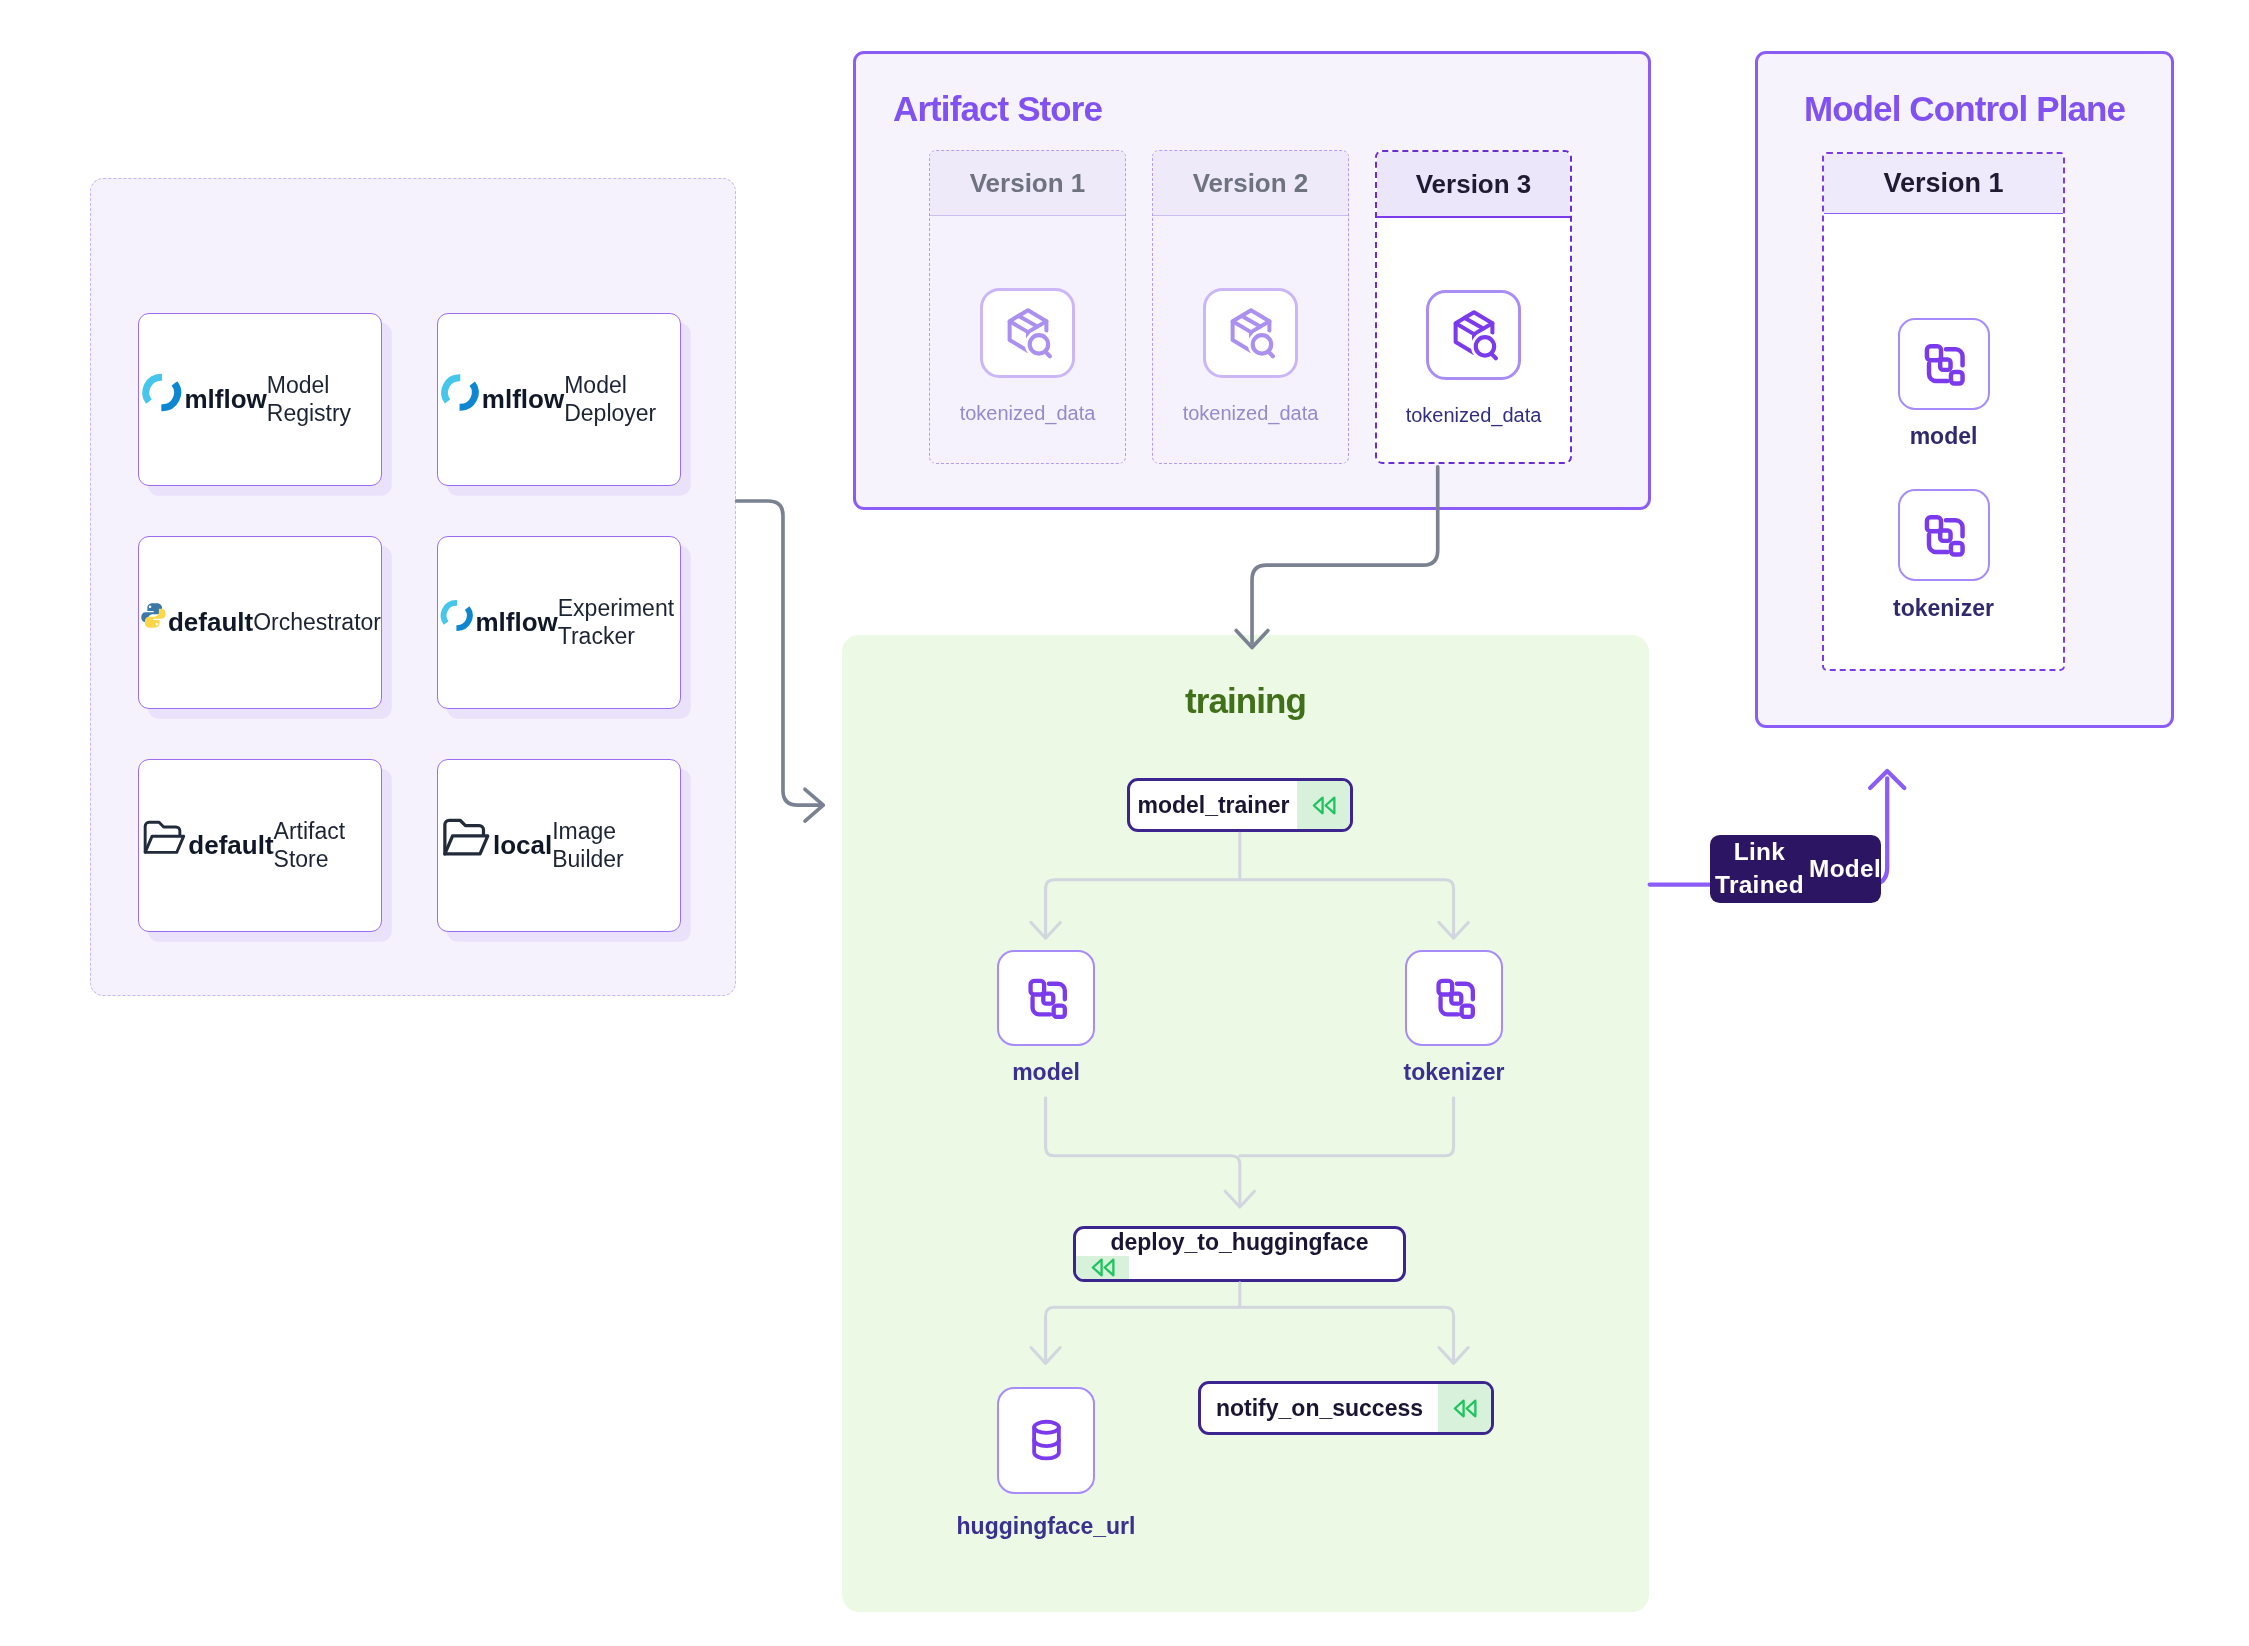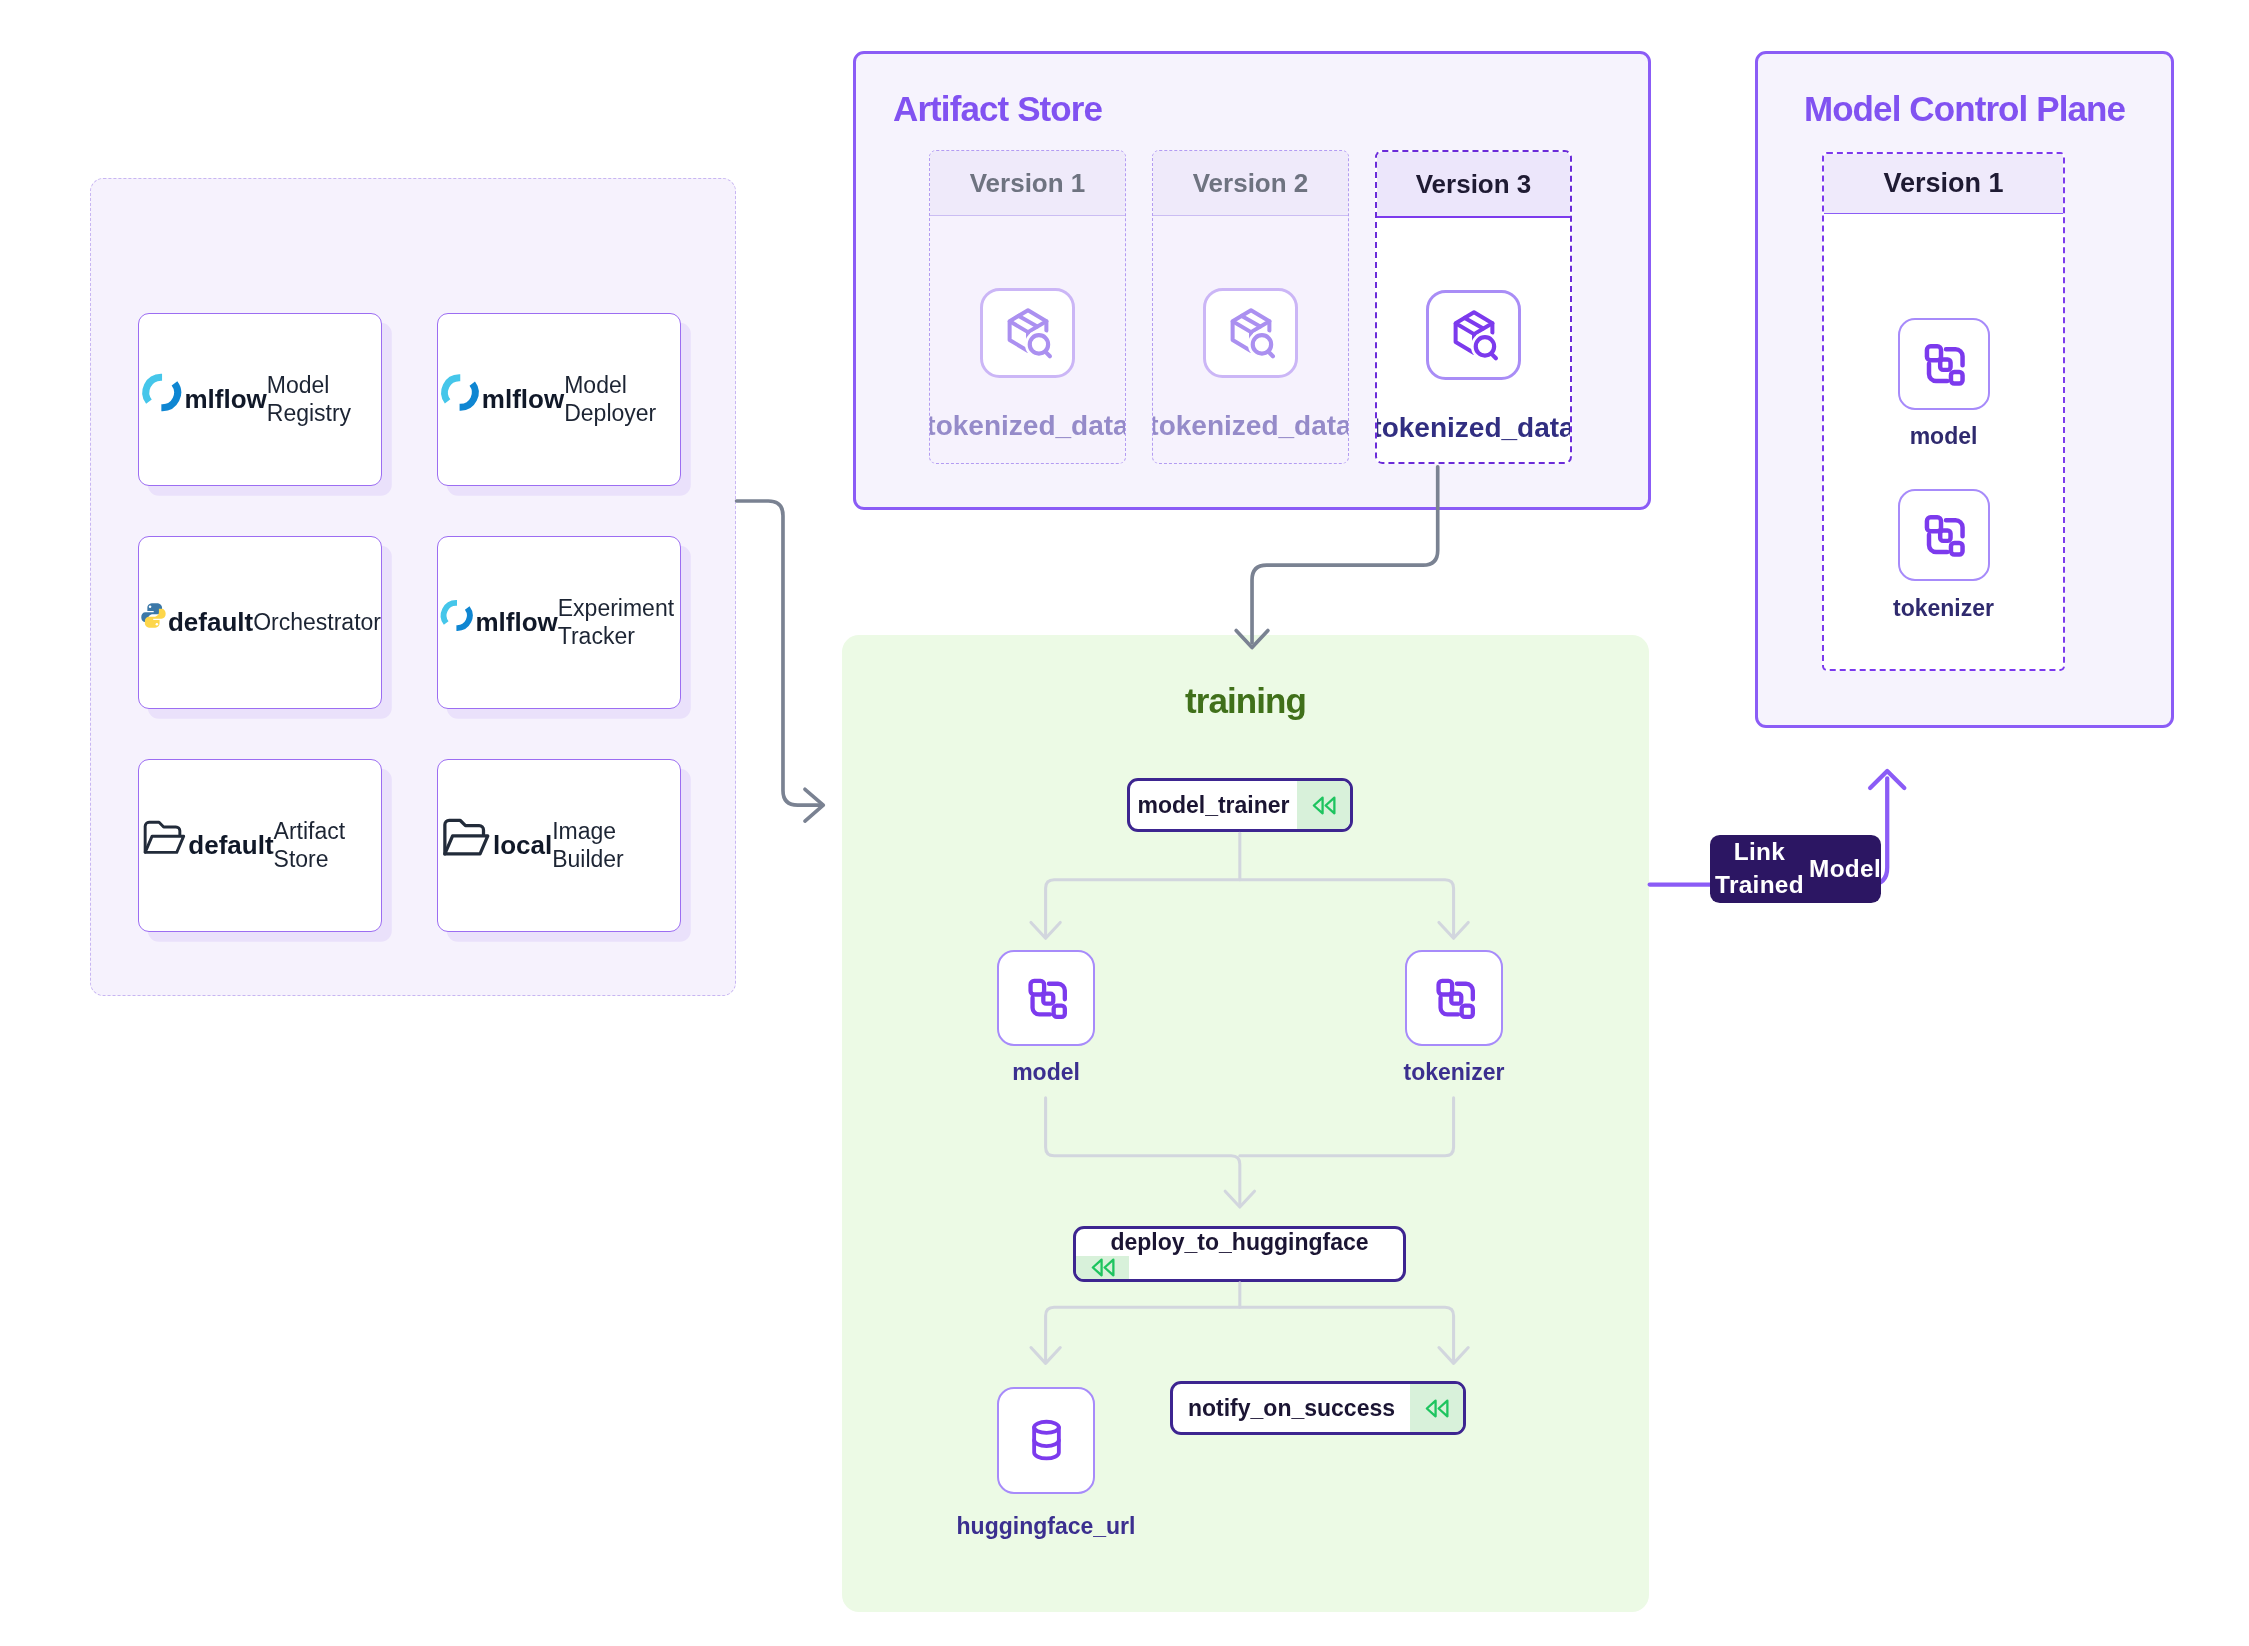--- a/index.html
+++ b/index.html
@@ -42,21 +42,21 @@
   .version-head{height:64px;display:flex;align-items:center;justify-content:center;
                 font-size:26px;font-weight:bold;}
   .past .version-head{background:#efeafa;color:#6e7380;border-bottom:1.8px solid #cbbdf3;}
   .latest .version-head{background:#ece6fb;color:#1f1b33;border-bottom:2.4px solid #7c3aed;}
   .version-body{flex:1;display:flex;flex-direction:column;align-items:center;}
   .artifact-tile{box-sizing:border-box;width:95px;height:90px;margin-top:72px;border-radius:19.5px;
                  background:#ffffff;display:flex;align-items:center;justify-content:center;}
   .past .artifact-tile{border:3.1px solid #cbb6f6;color:#ab90f0;}
   .latest .artifact-tile{border:3.1px solid #a98df6;color:#7c3aed;}
   .artifact-tile .icon{width:56px;height:56px;}
-  .artifact-label{margin-top:32px;font-size:28px;font-weight:bold;}
+  .artifact-label{margin-top:24px;font-size:20px;font-weight:normal;}
   .past .artifact-label{color:#958bc9;}
   .latest .artifact-label{color:#312e81;}
 
   
   #mcp-card{position:absolute;box-sizing:border-box;left:64px;top:98px;width:243px;height:519px;
             border:2.4px dashed #7c3aed;border-radius:4.9px;background:#ffffff;
             display:flex;flex-direction:column;overflow:hidden;}
   #mcp-card .version-head{height:59px;background:#efeafb;color:#1f1b33;font-size:27px;
                           border-bottom:1.8px solid #8b5cf6;}
   .mcp-body{flex:1;display:flex;flex-direction:column;align-items:center;}
@@ -69,21 +69,21 @@
 
   
   .step-btn{position:absolute;box-sizing:border-box;display:flex;align-items:stretch;
             border:3.7px solid #3d2590;border-radius:11px;background:#ffffff;overflow:hidden;}
   .step-label{flex:1;display:flex;align-items:center;justify-content:center;
               font-size:23px;font-weight:bold;color:#1b1533;}
   .step-rewind{width:53px;background:#d8f1da;display:flex;align-items:center;justify-content:center;}
   .step-rewind svg{width:29px;height:23px;}
   #btn-model-trainer{left:285px;top:143px;width:226px;height:54px;}
   #btn-deploy{left:231px;top:591px;width:333px;height:56px;flex-direction:column;}
-  #btn-notify{left:328px;top:746px;width:296px;height:54px;}
+  #btn-notify{left:356px;top:746px;width:296px;height:54px;}
 
   .out-card{position:absolute;box-sizing:border-box;background:#ffffff;border:2.4px solid #a78bfa;
             border-radius:17px;color:#7c3aed;display:flex;align-items:center;justify-content:center;}
   .out-card .icon{width:51px;height:51px;}
   #card-model{left:155px;top:315px;width:98px;height:96px;}
   #card-tokenizer{left:563px;top:315px;width:98px;height:96px;}
   #card-hf{left:155px;top:752px;width:98px;height:107px;}
   .out-label{position:absolute;font-size:23px;font-weight:bold;color:#3b2f8f;text-align:center;width:220px;}
   #label-model{left:94px;top:424px;}
   #label-tokenizer{left:502px;top:424px;}

